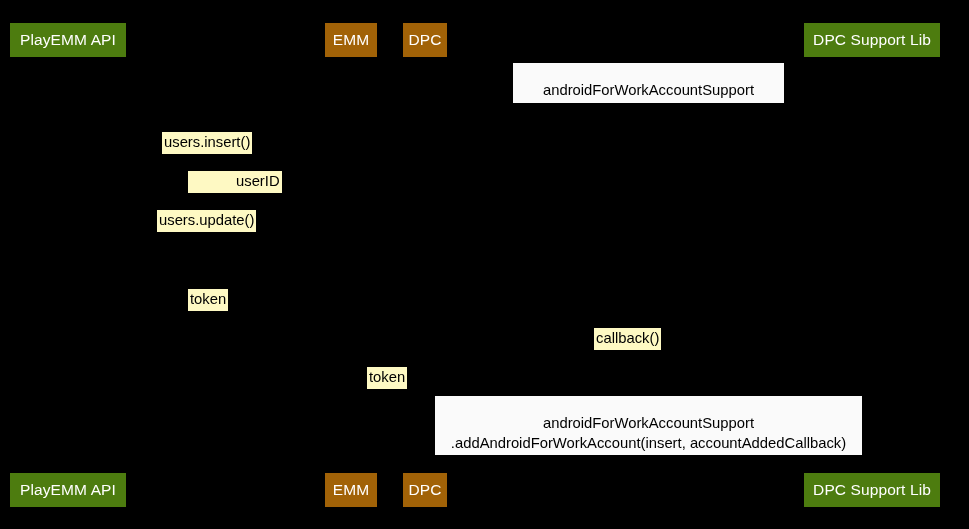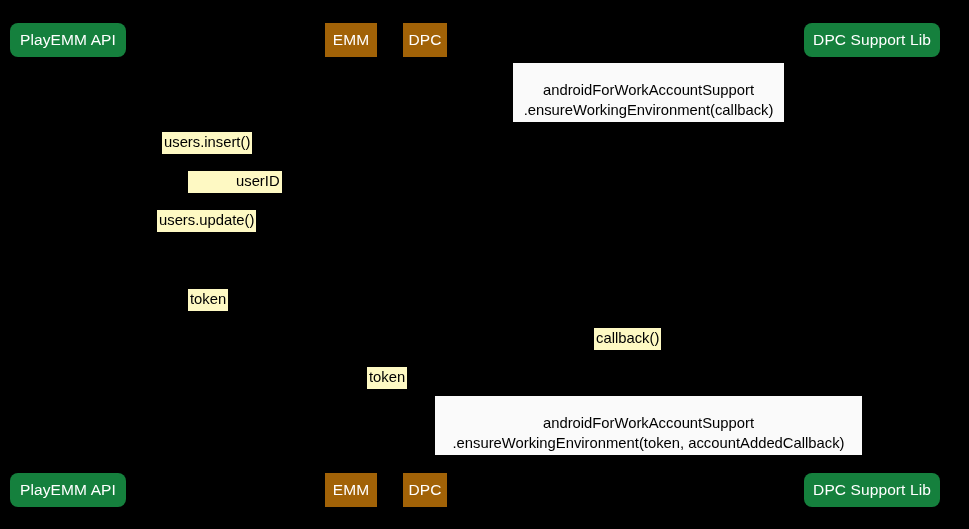--- a/index.html
+++ b/index.html
@@ -29,21 +29,21 @@
     align-items: center;
     justify-content: center;
     color: #ffffff;
     font-size: 15.5px;
     line-height: 1;
     letter-spacing: 0.1px;
     box-sizing: border-box;
     padding: 0 9px;
     white-space: nowrap;
   }
-  .participant.green { background: #15803d; border-radius: 8px; }
+  .participant.green { background: #4d7c0f; }
   .participant.blue  { background: #a16207; }
 
   .msg-label {
     position: absolute;
     background: #fef9c3;
     color: #000000;
     font-size: 14.8px;
     line-height: 19px;
     box-sizing: border-box;
     padding: 1px 2px 2px 2px;
@@ -79,39 +79,38 @@
   <div class="participant blue" style="left:403px; top:23px; width:44px; height:34px;">
     <span>DPC</span>
   </div>
 
   <div class="participant green" style="left:804px; top:23px; width:136px; height:34px;">
     <span>DPC Support Lib</span>
   </div>
 
   <div class="msg-box" style="left:513px; top:63px; width:271px;">
     <span class="line1">androidForWorkAccountSupport</span>
-    <span class="line2">.ensureWorkingEnvironment(callback)</span>
   </div>
 
   <div class="msg-label" style="left:162px; top:132px;">users.insert()</div>
 
   <div class="msg-label" style="left:188px; top:171px;padding-left:48px;">userID</div>
 
   <div class="msg-label" style="left:157px; top:210px;">users.update()</div>
 
 
   <div class="msg-label" style="left:188px; top:289px;">token</div>
 
   <div class="msg-label" style="left:594px; top:328px;">callback()</div>
 
   <div class="msg-label" style="left:367px; top:367px;">token</div>
 
   <div class="msg-box" style="left:435px; top:396px; width:427px;">
     <span class="line1">androidForWorkAccountSupport</span>
-    <span class="line2">.ensureWorkingEnvironment(token, accountAddedCallback)</span>
+    <span class="line2">.addAndroidForWorkAccount(insert, accountAddedCallback)</span>
   </div>
 
   <div class="participant green" style="left:10px; top:473px; width:116px; height:34px;">
     <span>PlayEMM API</span>
   </div>
 
   <div class="participant blue" style="left:325px; top:473px; width:52px; height:34px;">
     <span>EMM</span>
   </div>
 

